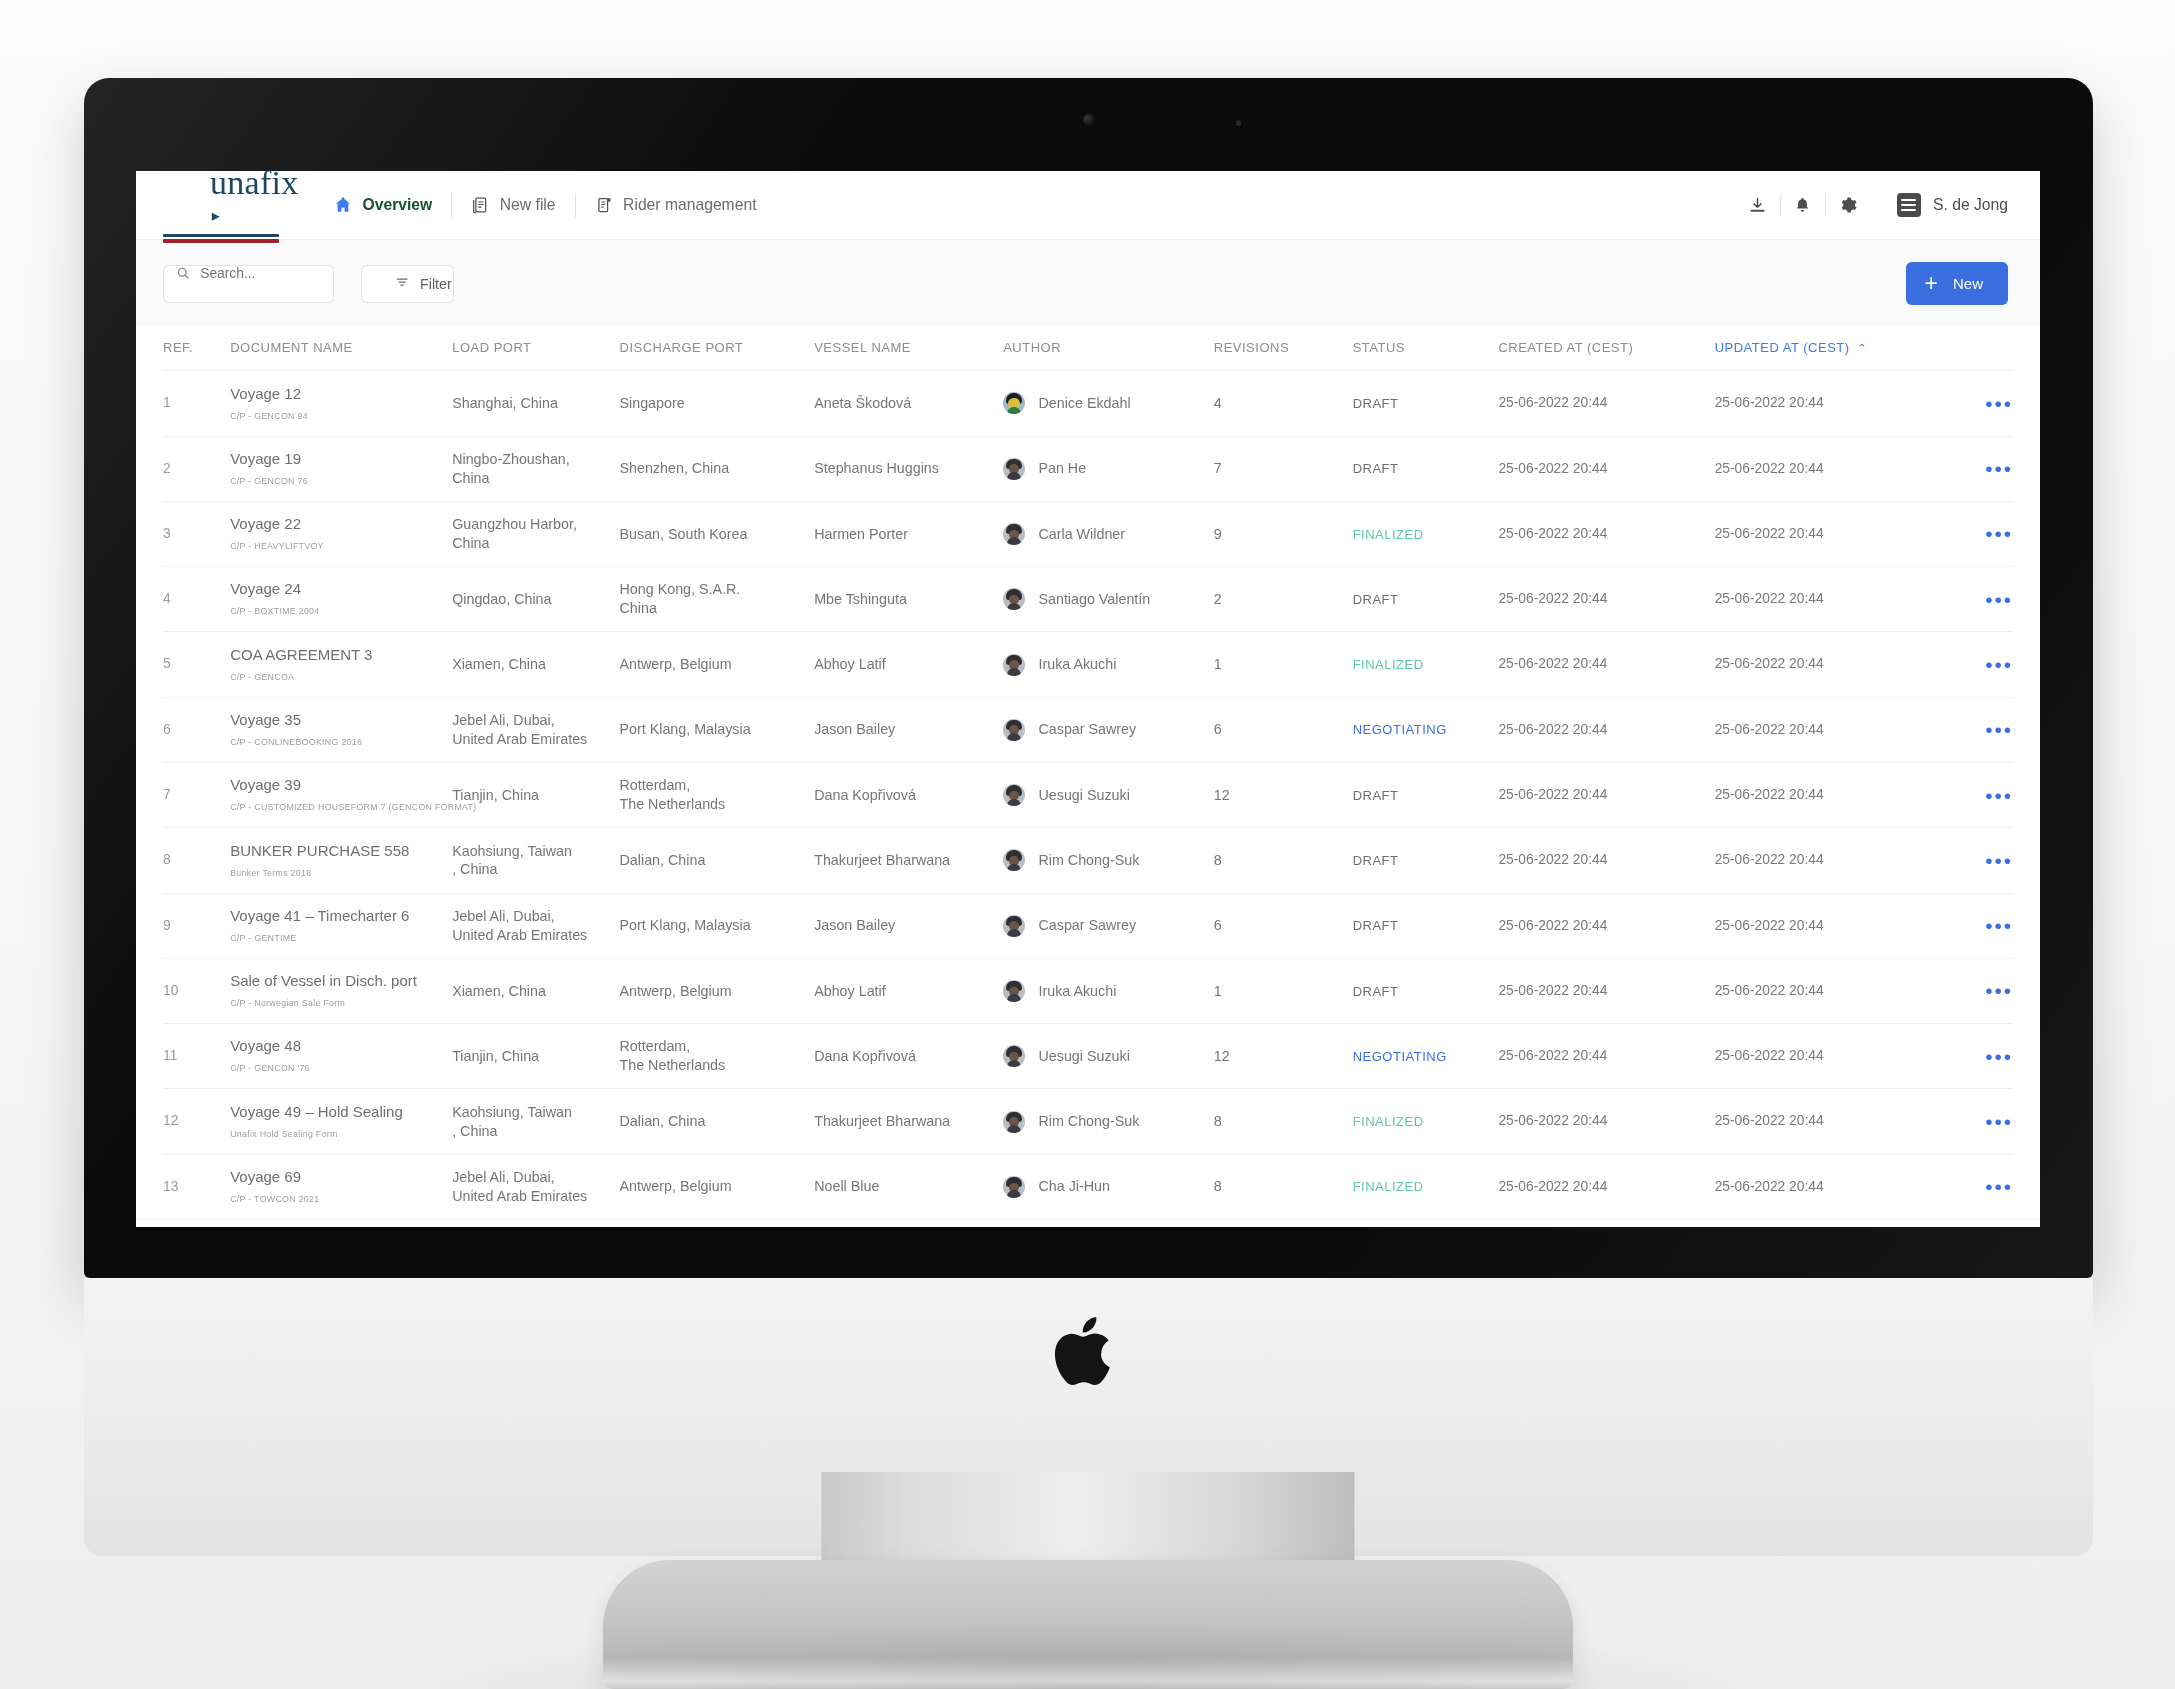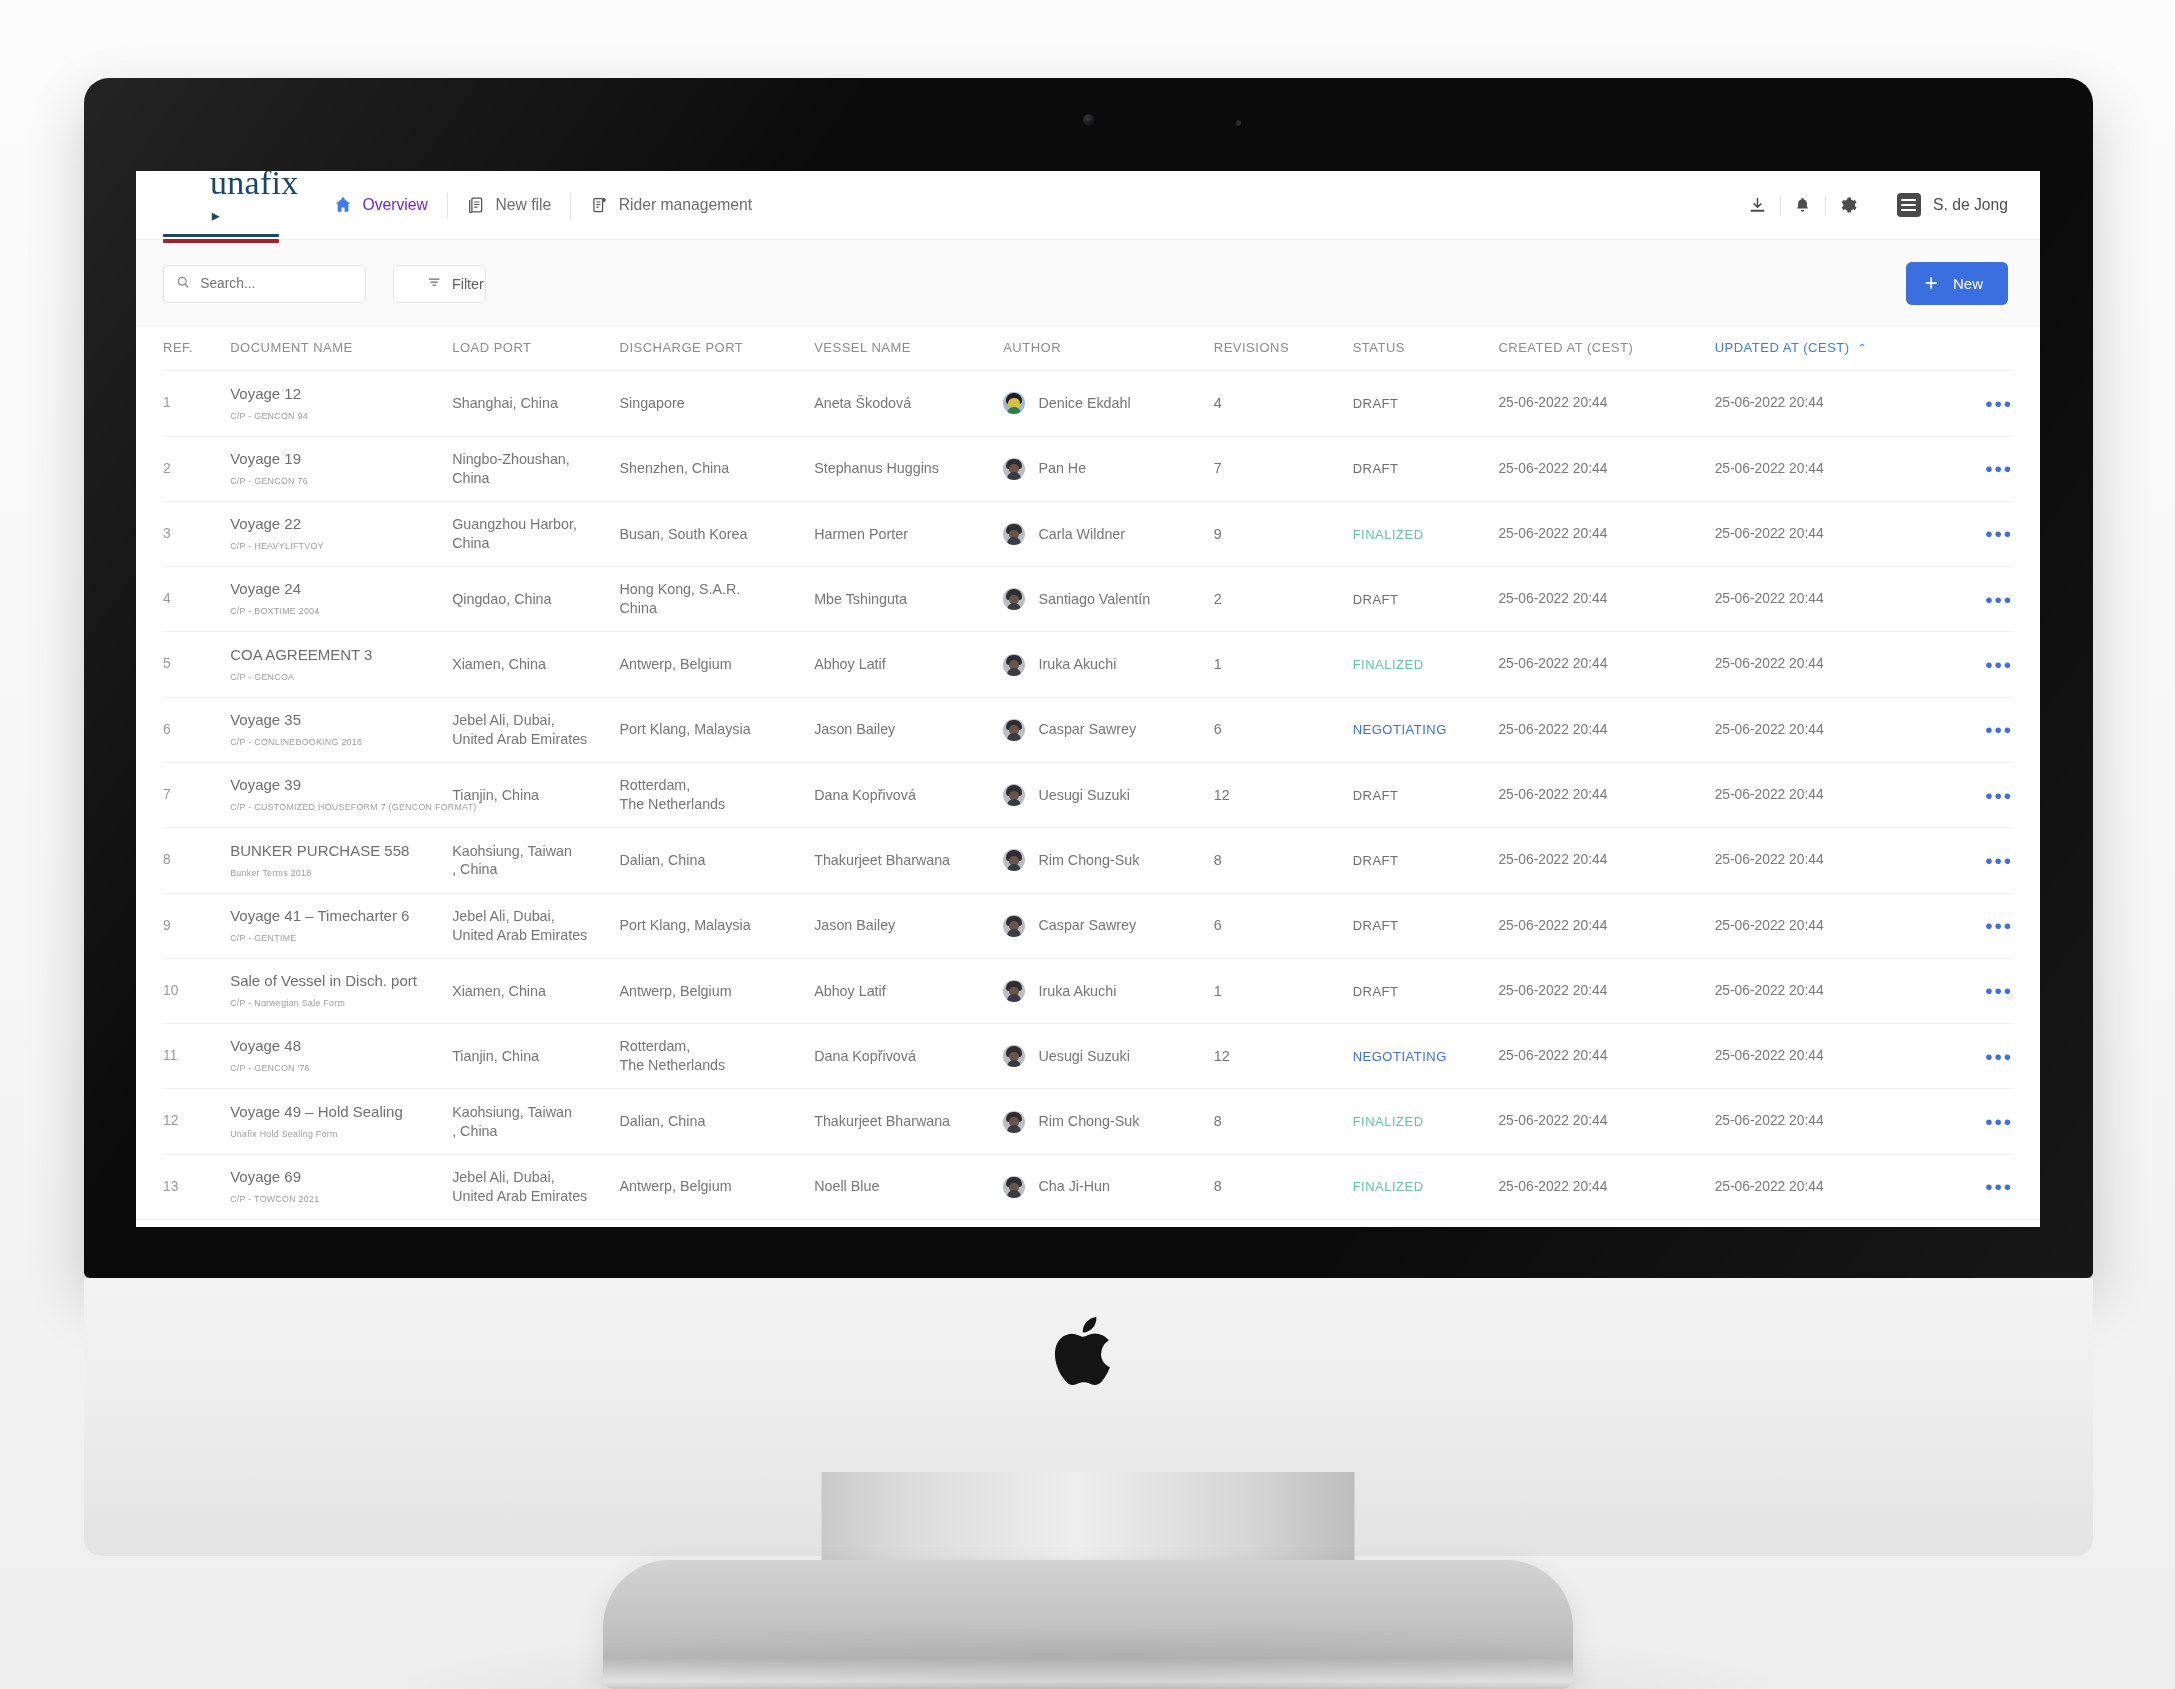--- a/index.html
+++ b/index.html
@@ -95,21 +95,21 @@
   #logo-arrow { display:inline-block; margin-left:1.9px; font-size:16px; vertical-align:4.8px; }
   #logo-rule-navy { height:2.9px; background:#1d4767; margin-top:2.9px; border-radius:1px; }
   #logo-rule-red  { height:3.8px; background:#a31f2a; margin-top:1.9px; border-radius:1px; }
 
   .nav { display:flex; align-items:center; }
   .nav-item {
     display:flex; align-items:center; gap:10.5px;
     padding: 0 19px; height:32px; cursor:pointer;
     font-size:15.7px; color:#6d6d6d; white-space:nowrap;
   }
-  .nav-item.active { color:#6d28d9; }
+  .nav-item.active { color:#14532d;font-weight:bold; }
   .nav-sep { width:1px; height:25px; background:#e2e2e2; }
   .nav-ico { width:18px; height:18px; display:block; }
 
   #topbar-right {
     margin-left:auto; display:flex; align-items:center; gap:0;
   }
   .tb-ico-btn {
     width:44px; height:38px; display:flex; align-items:center; justify-content:center;
     cursor:pointer;
   }
@@ -127,23 +127,23 @@
   #user-sq i:nth-child(3){ width:100%; }
   #user-name { font-size:15.7px; color:#4e4e4e; }
 
   
   #toolbar {
     height:88px; background:#fafafa;
     display:flex; align-items:center; padding: 0 32px 0 27px;
     border-top:1px solid #f0f0f0;
   }
   #search-box {
-    width:203px; height:38px; background:#fff;
+    width:171px; height:38px; background:#fff;
     border:1px solid #e3e3e3; border-radius:5.7px;
-    display:flex; align-items:center; gap:9.5px; padding:0 12.4px;
+    display:flex; align-items:flex-start; gap:9.5px; padding:0 12.4px;
   }
   #search-input {
     border:0; outline:0; background:transparent; font-size:13.8px; color:#8f8f8f;
     font-family:"Liberation Sans", sans-serif; width:114px;
   }
   #filter-btn {
     margin-left:27px; height:38px; min-width:93px; background:#fff;
     border:1px solid #e3e3e3; border-radius:5.7px;
     display:flex; align-items:center; justify-content:center; gap:10.5px;
     font-size:14.3px; color:#5f5f5f; cursor:pointer;padding-left:32px;

